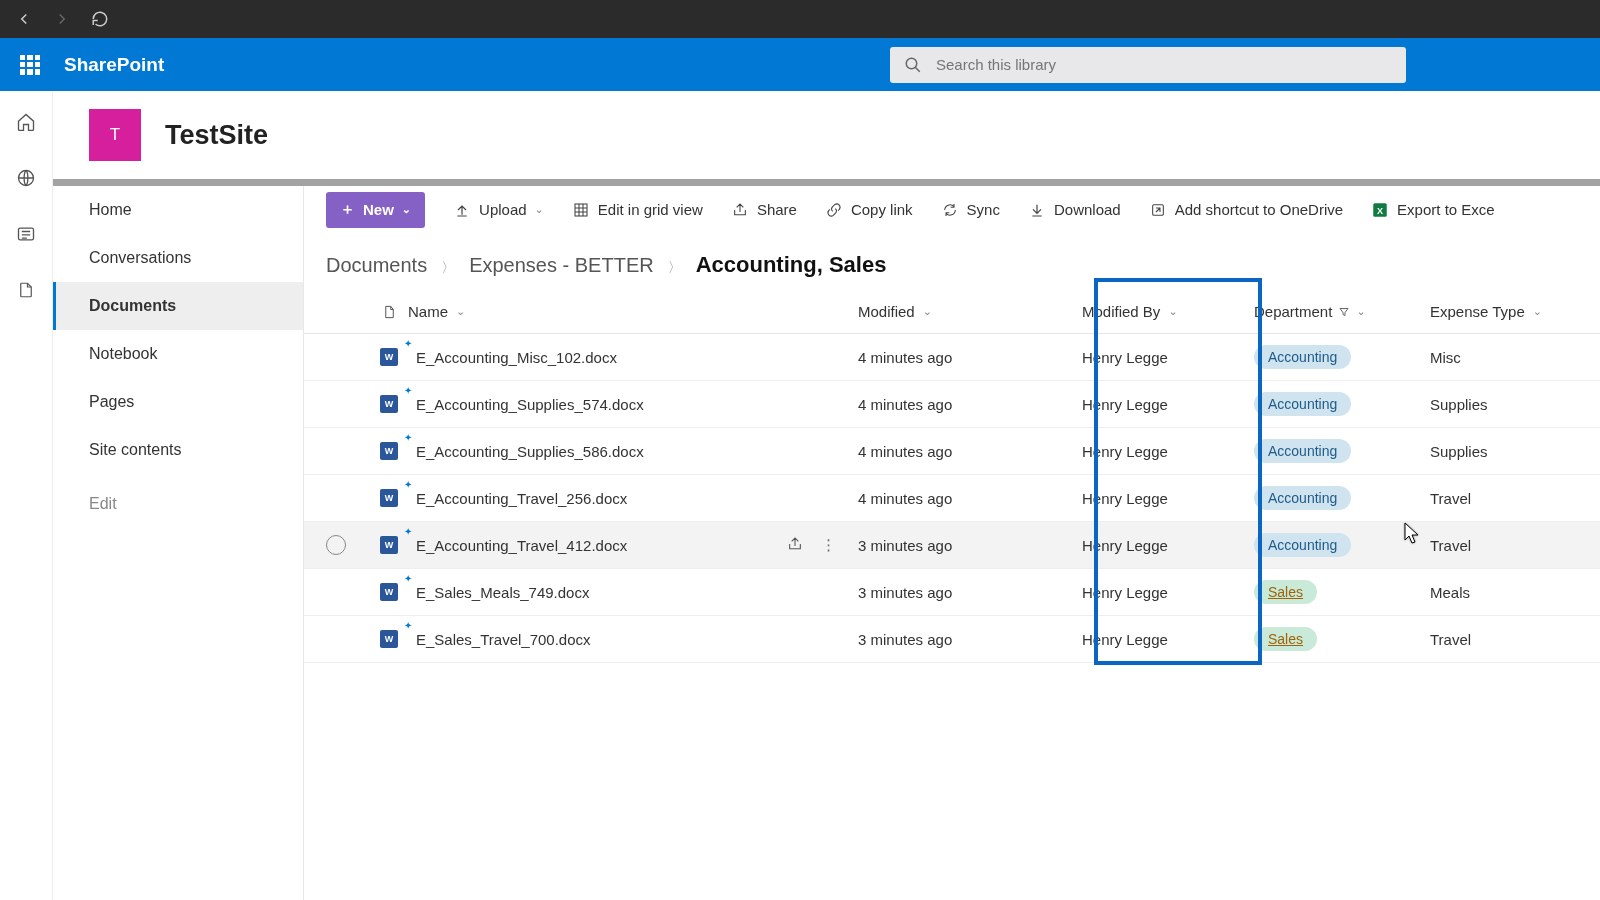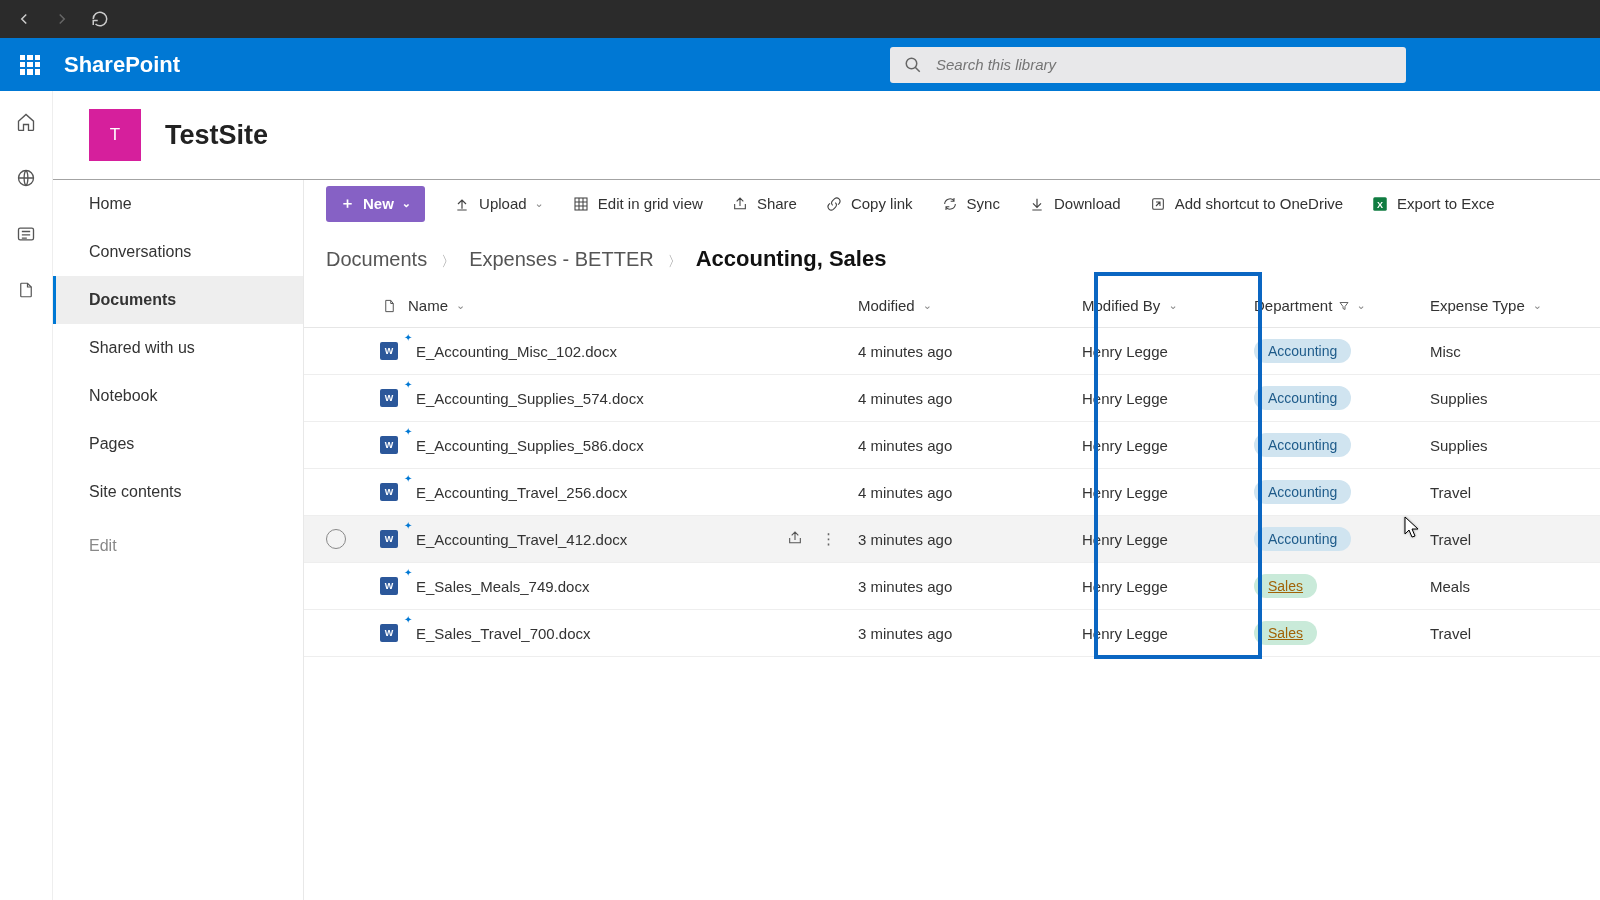--- a/index.html
+++ b/index.html
@@ -9,36 +9,36 @@
 .browser-bar { height: 38px; background: #2b2b2b; display: flex; align-items: center; padding: 0 12px; gap: 14px; }
 .bb-btn { width: 24px; height: 24px; display: flex; align-items: center; justify-content: center; color: #ccc; cursor: pointer; }
 .bb-btn.disabled { color: #666; }
 .addr { flex: 1; display: flex; align-items: center; background: #1c1c1c; border-radius: 20px; height: 28px; padding: 0 14px; gap: 10px; color: #ccc; font-size: 14px; white-space: nowrap; overflow: hidden; }
 .lock { color: #ccc; }
 
 
 .suite-bar { height: 53px; background: #0078d4; display: flex; align-items: center; padding: 0 14px; gap: 24px; }
 .waffle { width: 20px; height: 20px; display: grid; grid-template-columns: repeat(3,1fr); grid-template-rows: repeat(3,1fr); gap: 2px; margin-left: 6px; cursor: pointer; }
 .waffle span { background: #fff; }
-.suite-label { color: #fff; font-size: 22px; font-weight: 600; }
+.suite-label { color: #fff; font-size: 19px; font-weight: 600; }
 .search-wrap { margin-left: auto; width: 516px; margin-right: 180px; }
 .search-box { width: 100%; height: 36px; background: #e8e8ea; border: none; border-radius: 3px; display: flex; align-items: center; padding: 0 14px; gap: 14px; color: #555; }
-.search-box input { border: none; background: transparent; outline: none; font-size: 15px; color: #555; flex: 1; font-style: italic; }
+.search-box input { border: none; background: transparent; outline: none; font-size: 15px; color: #555; flex: 1; }
 
 
 .shell { display: flex; height: calc(900px - 38px - 53px); }
 .app-rail { width: 53px; border-right: 1px solid #eee; display: flex; flex-direction: column; align-items: center; padding-top: 20px; gap: 34px; color: #555; }
 .app-rail .ri { width: 22px; height: 22px; display:flex;align-items:center;justify-content:center; cursor:pointer; }
 
 .site-area { flex: 1; display: flex; flex-direction: column; }
 .site-header { height: 88px; display: flex; align-items: center; padding: 0 36px; gap: 24px; }
 .site-logo { width: 52px; height: 52px; background: #d61f9c; color: #fff; display: flex; align-items: center; justify-content: center; font-size: 17px; }
 .site-title { font-size: 27px; font-weight: 600; color: #222; }
 
-.body-row { flex: 1; display: flex; border-top: 1px solid #a3a3a3; }
+.body-row { flex: 1; display: flex; border-top: 7px solid #a3a3a3; }
 
 .site-nav { width: 251px; border-right: 1px solid #e8e8e8; background:#fff; }
 .nav-item { height: 48px; display: flex; align-items: center; padding: 0 36px; font-size: 16px; color: #333; cursor: pointer; }
 .nav-item.active { background: #eeeeee; border-left: 3px solid #0078d4; font-weight: 600; padding-left: 33px; }
 .nav-item.edit { color: #888; margin-top: 6px; }
 
 .main { flex: 1; display: flex; flex-direction: column; }
 
 
 .cmdbar { height: 48px; display: flex; align-items: center; padding: 0 22px; gap: 28px; font-size: 15px; color: #333; border-bottom: 1px solid transparent; }
@@ -163,21 +163,20 @@
     <div class="site-header">
       <div class="site-logo">T</div>
       <div class="site-title">TestSite</div>
     </div>
 
     <div class="body-row">
       <div class="site-nav" id="site-nav">
           <div class="nav-item">Home</div>
           <div class="nav-item">Conversations</div>
           <div class="nav-item active">Documents</div>
-          <div class="nav-item">Shared with us</div>
           <div class="nav-item">Notebook</div>
           <div class="nav-item">Pages</div>
           <div class="nav-item">Site contents</div>
           <div class="nav-item edit">Edit</div>
         </div>
 
       <div class="main">
 
         <div class="cmdbar">
           <div class="cmd-new">

